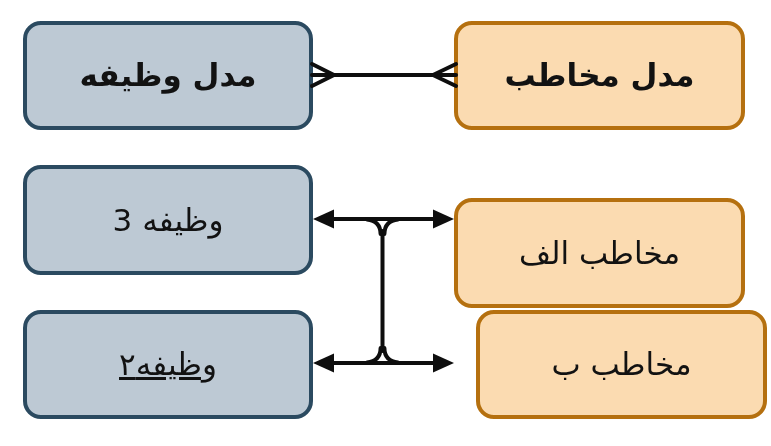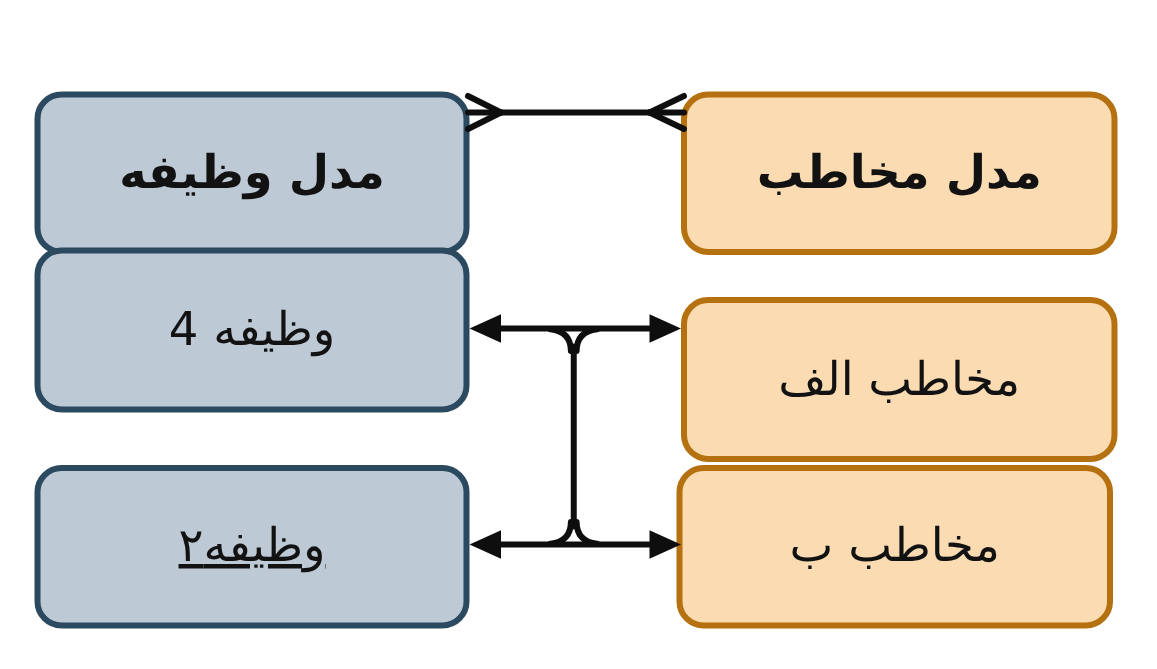--- a/index.html
+++ b/index.html
@@ -30,29 +30,29 @@
     line-height: 1;
   }
   .node.blue {
     background: #bdc9d4;
     border-color: #2b4a60;
   }
   .node.orange {
     background: #fbdbb1;
     border-color: #b5700f;
   }
-  .node.bold { font-weight: 700; margin-top: 40px; }
+  .node.bold { font-weight: 700; }
 
   
   .n-model-vazife   { left: 23px;  top: 21px;  width: 290px; height: 109px; }
   .n-model-mokhatab { left: 454px; top: 21px;  width: 291px; height: 109px; }
   .n-vazife-1       { left: 23px;  top: 165px; width: 290px; height: 110px; }
   .n-mokhatab-alef  { left: 454px; top: 165px; width: 291px; height: 110px; margin-top: 33px; }
   .n-vazife-2       { left: 23px;  top: 310px; width: 290px; height: 109px; text-decoration: underline; }
-  .n-mokhatab-b     { left: 451px; top: 310px; width: 291px; height: 109px; }
+  .n-mokhatab-b     { left: 476px; top: 310px; width: 291px; height: 109px; }
 
   svg.connectors {
     position: absolute;
     left: 0;
     top: 0;
     pointer-events: none;
   }
 </style>
 </head>
 <body>
@@ -61,21 +61,21 @@
 
   <div class="node blue bold n-model-vazife">
     <span>مدل وظیفه</span>
   </div>
 
   <div class="node orange bold n-model-mokhatab">
     <span>مدل مخاطب</span>
   </div>
 
   <div class="node blue n-vazife-1">
-    <span>وظیفه 4</span>
+    <span>وظیفه 3</span>
   </div>
 
   <div class="node orange n-mokhatab-alef">
     <span>مخاطب الف</span>
   </div>
 
   <div class="node blue n-vazife-2">
     <span>وظیفه۲</span>
   </div>
 

